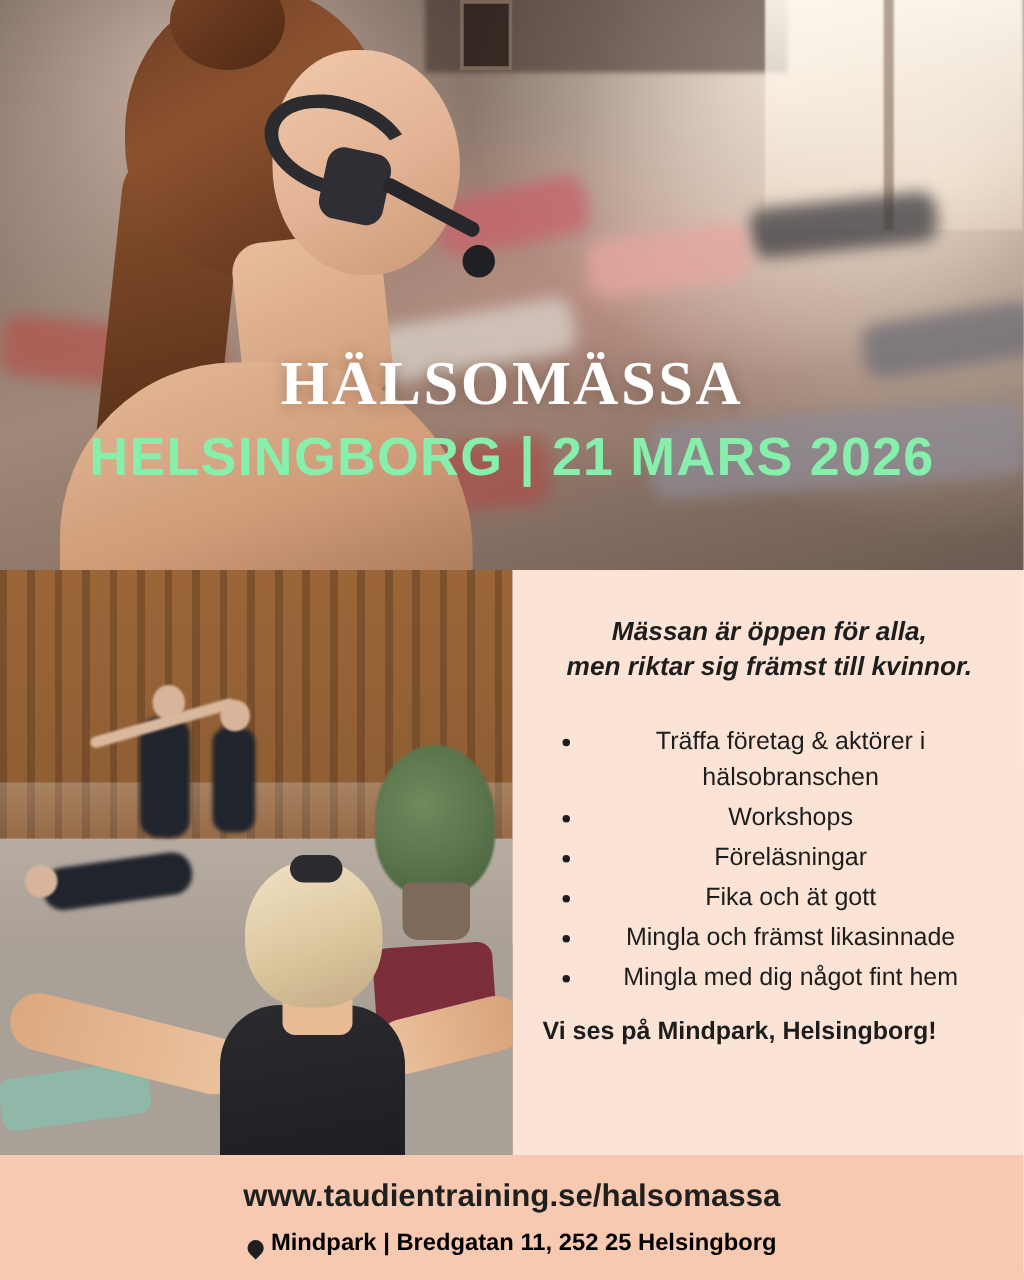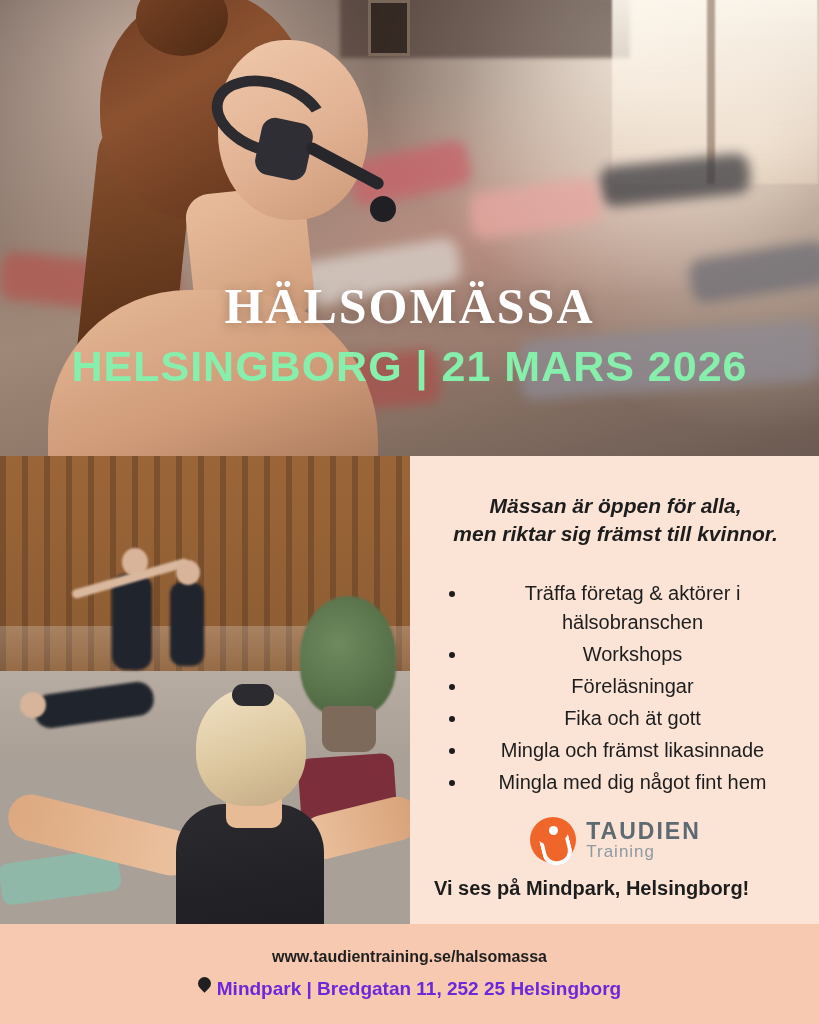--- a/index.html
+++ b/index.html
@@ -334,30 +334,30 @@
     left: 0; top: 924px;
     width: 819px; height: 100px;
     background: #f6c9b0;
     display: flex;
     flex-direction: column;
     align-items: center;
     justify-content: center;
     gap: 12px;
   }
   .url {
-    font-size: 16px;
+    font-size: 25px;
     font-weight: 700;
     color: #1f1f1f;
   }
   .addr {
     font-size: 19px;
     font-weight: 600;
-    color: #6d28d9;
+    color: #000000;
     display: flex;
-    align-items: flex-start;
+    align-items: flex-end;
     gap: 6px;
   }
   .pin {
     display: inline-block;
     width: 13px; height: 13px;
     border-radius: 50% 50% 50% 0;
     background: #1f1f1f;
     transform: rotate(-45deg);
     position: relative;
     top: -1px;
@@ -439,27 +439,20 @@
 
       <ul class="bullets">
         <li>Träffa företag &amp; aktörer i hälsobranschen</li>
         <li>Workshops</li>
         <li>Föreläsningar</li>
         <li>Fika och ät gott</li>
         <li>Mingla och främst likasinnade</li>
         <li>Mingla med dig något fint hem</li>
       </ul>
 
-      <div class="logo-row">
-        <div class="logo-mark"></div>
-        <div class="logo-text">
-          <div class="logo-name">TAUDIEN</div>
-          <div class="logo-sub">Training</div>
-        </div>
-      </div>
 
       <div class="see-you">Vi ses på Mindpark, Helsingborg!</div>
     </div>
   </div>
 
   <div class="footer">
     <div class="url">www.taudientraining.se/halsomassa</div>
     <div class="addr">
       <span class="pin"></span>
       <span>Mindpark | Bredgatan 11, 252 25 Helsingborg</span>

